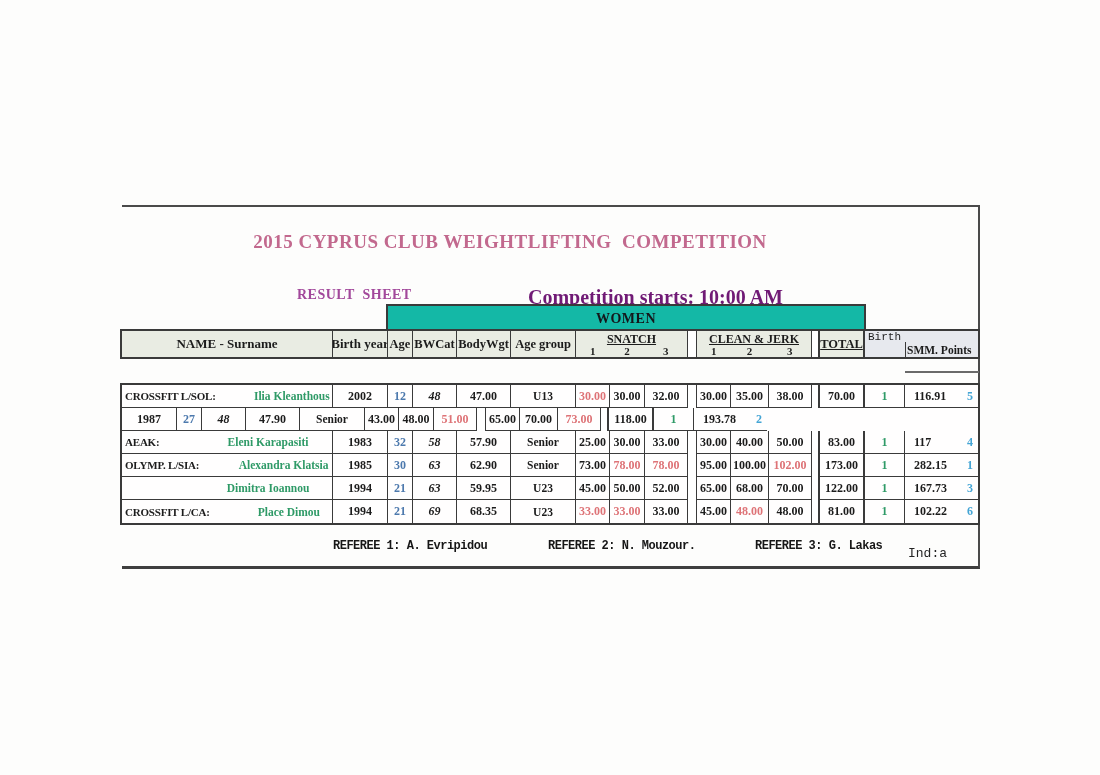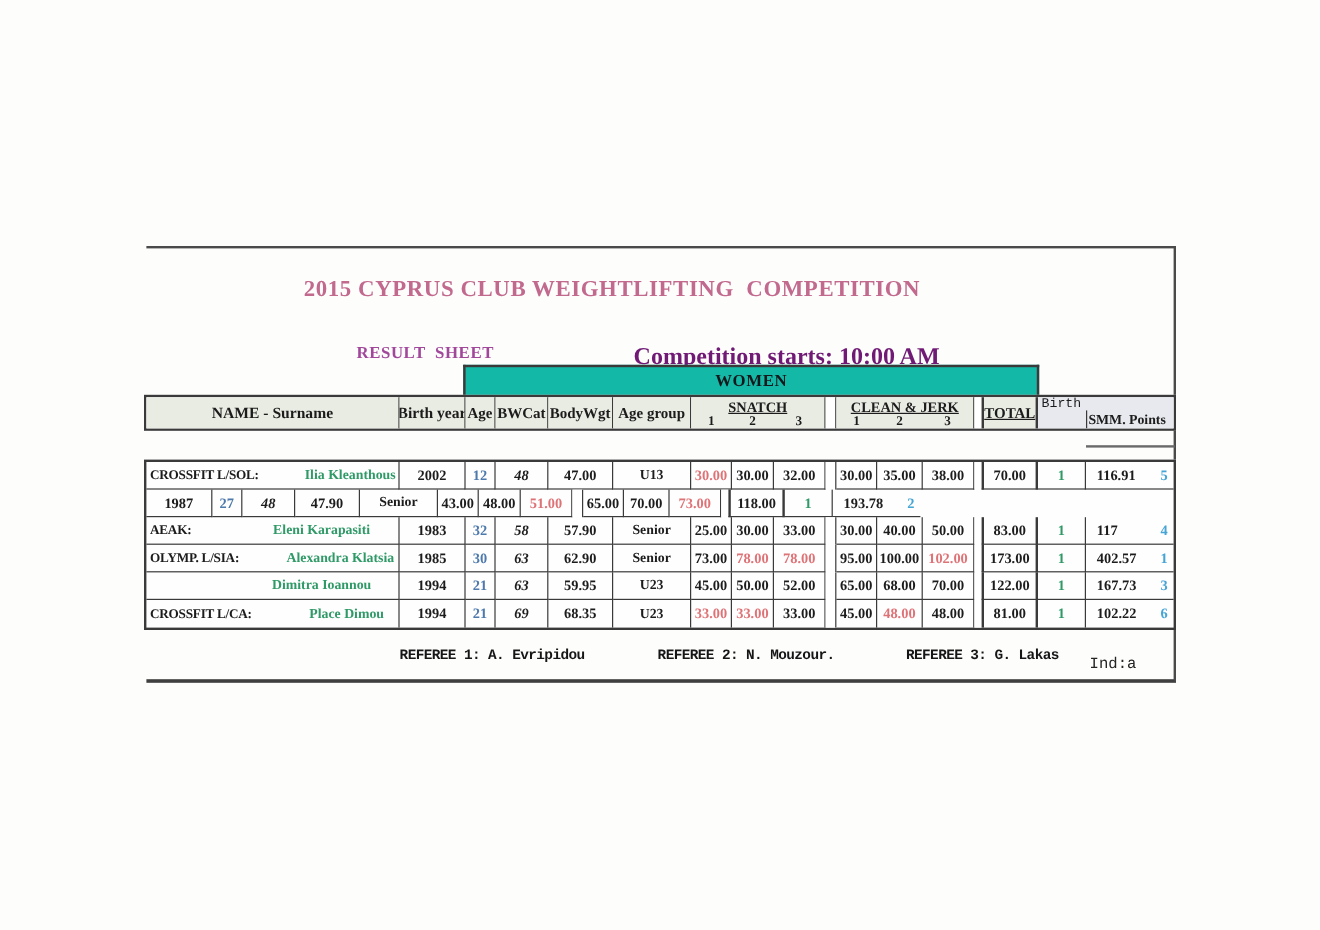--- a/index.html
+++ b/index.html
@@ -256,21 +256,21 @@
       <div class="dcell c-s2 failed">78.00</div>
       <div class="dcell c-s3 failed">78.00</div>
       <div class="dcell dgap"></div>
       <div class="dcell c-j1">95.00</div>
       <div class="dcell c-j2">100.00</div>
       <div class="dcell c-j3 failed">102.00</div>
       <div class="dcell dgap2"></div>
       <div class="dcell c-total">173.00</div>
       <div class="dcell c-place">1</div>
       <div class="dcell c-smm">
-        <span>402.57</span>
+        <span>282.15</span>
         <span class="rank">1</span>
       </div>
     </div>
     <div class="drow">
       <div class="dcell name-cell">
         <span class="club"></span>
         <span class="pname">Dimitra Ioannou</span>
       </div>
       <div class="dcell c-birth">1994</div>
       <div class="dcell c-age">21</div>

